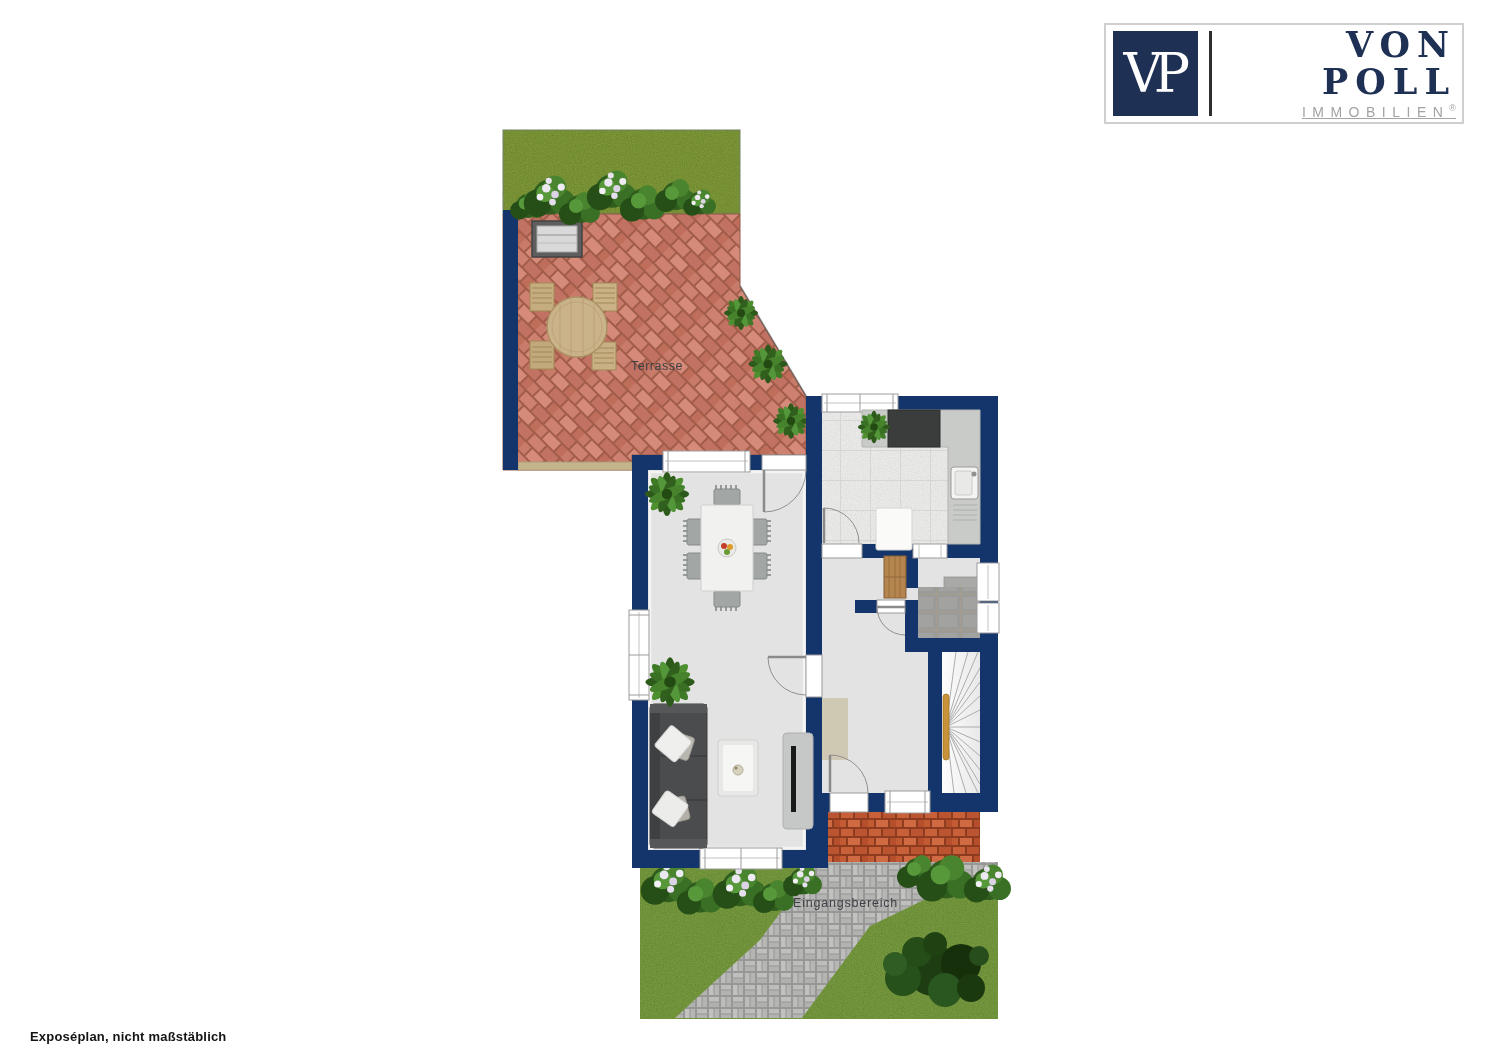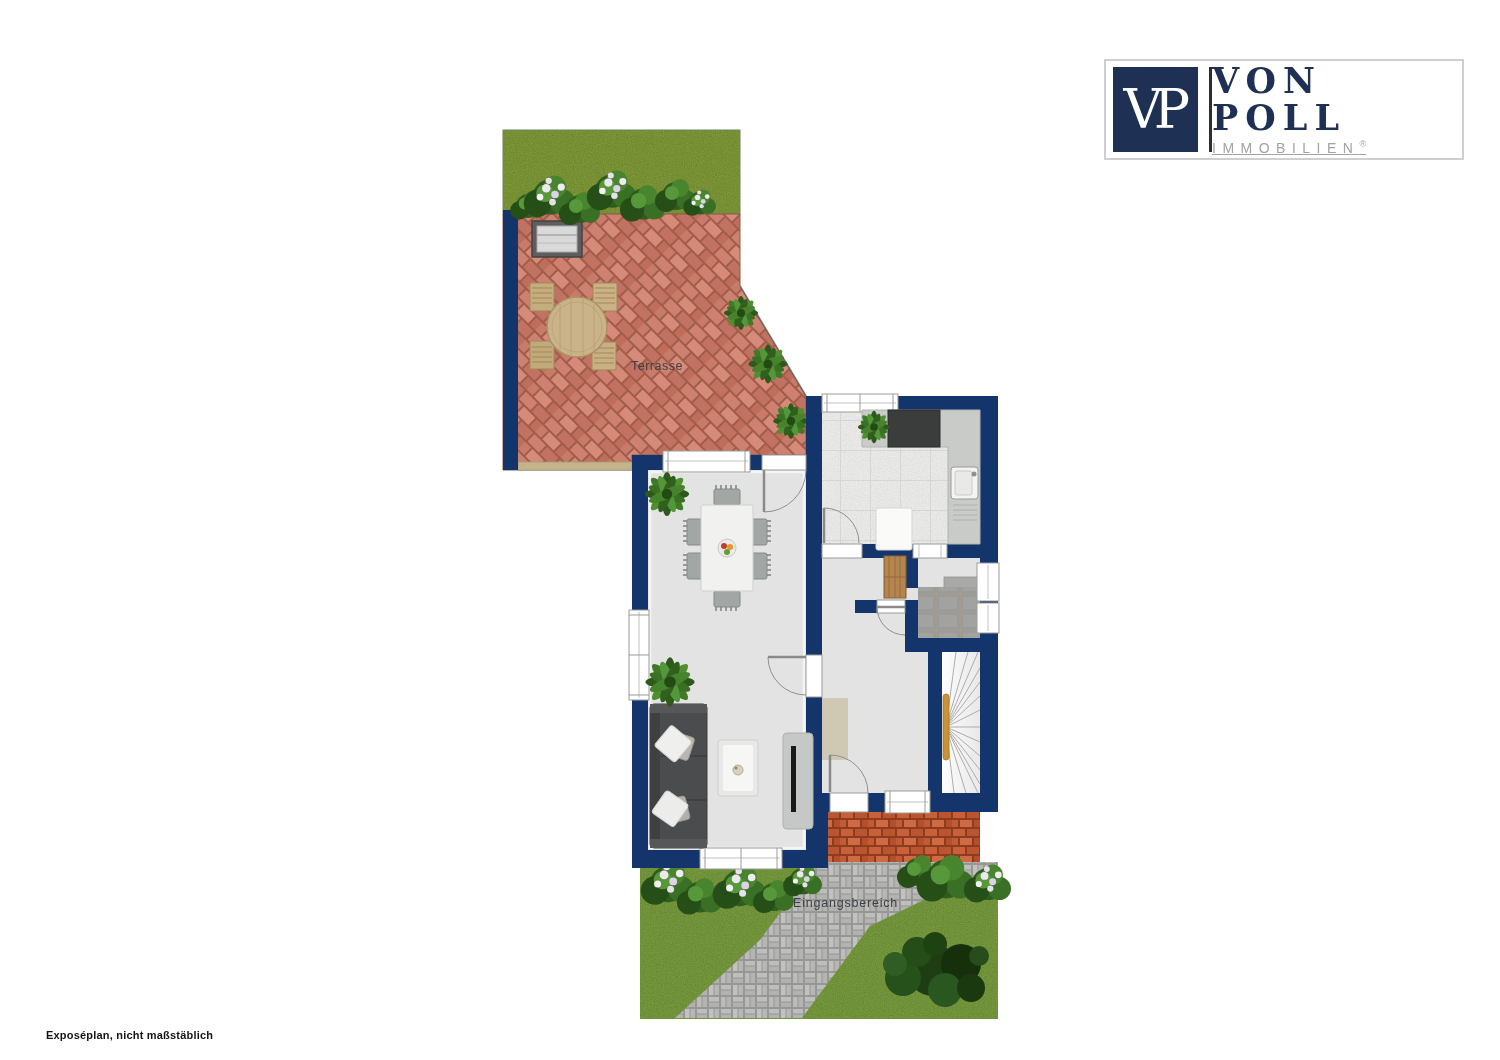--- a/index.html
+++ b/index.html
@@ -12,33 +12,33 @@
   .winbox{fill:#ffffff;stroke:#9b9b9b;stroke-width:1;}
   .winline{stroke:#c2c2c2;stroke-width:1;}
   .wintick{stroke:#9b9b9b;stroke-width:1;}
   .doorarc{fill:none;stroke:#909090;stroke-width:1;}
   .doorleaf{stroke:#8a8a8a;stroke-width:2.5;}
   .plan-label{font-family:"Liberation Sans",sans-serif;fill:var(--labelInk);}
   .innerline{fill:none;stroke:#f4f4f3;stroke-width:2.5;}
 
   
   .logo{position:absolute;left:1104px;top:23px;width:356px;height:97px;background:#ffffff;
-        border:2px solid #cfcfcf;display:flex;align-items:center;margin-top:36px;}
+        border:2px solid #cfcfcf;display:flex;align-items:center;}
   .vp-square{width:85px;height:85px;margin-left:7px;background:var(--logoNavy);
              display:flex;align-items:center;justify-content:center;}
   .vp-square span{color:#ffffff;font-family:"DejaVu Serif",serif;font-size:54px;
                   letter-spacing:-0.16em;padding-right:6px;line-height:1;}
   .logo-divider{width:3px;height:85px;background:#2e2e2e;margin-left:11px;}
-  .logo-text{flex:1;text-align:left;padding-right:6px;}
+  .logo-text{flex:1;text-align:right;padding-right:6px;}
   .logo-name{font-family:"DejaVu Serif",serif;font-weight:bold;font-size:35px;
              color:var(--logoNavy);letter-spacing:7px;line-height:1.05;}
   .logo-sub{font-size:14px;color:var(--logoGray);letter-spacing:6.5px;margin-top:3px;text-decoration:underline;}
   .logo-sub .reg{font-size:9px;vertical-align:super;letter-spacing:0;}
 
-  .caption{position:absolute;left:37px;top:1029px;font-size:11px;font-weight:bold;
+  .caption{position:absolute;left:21px;top:1029px;font-size:13px;font-weight:bold;
            color:#141414;letter-spacing:0.2px;padding-left:9px;}
 </style>
 </head>
 <body>
 
 <div id="canvas">
 
 <svg id="plan-svg" viewBox="0 0 1500 1060">
   <defs>
 

